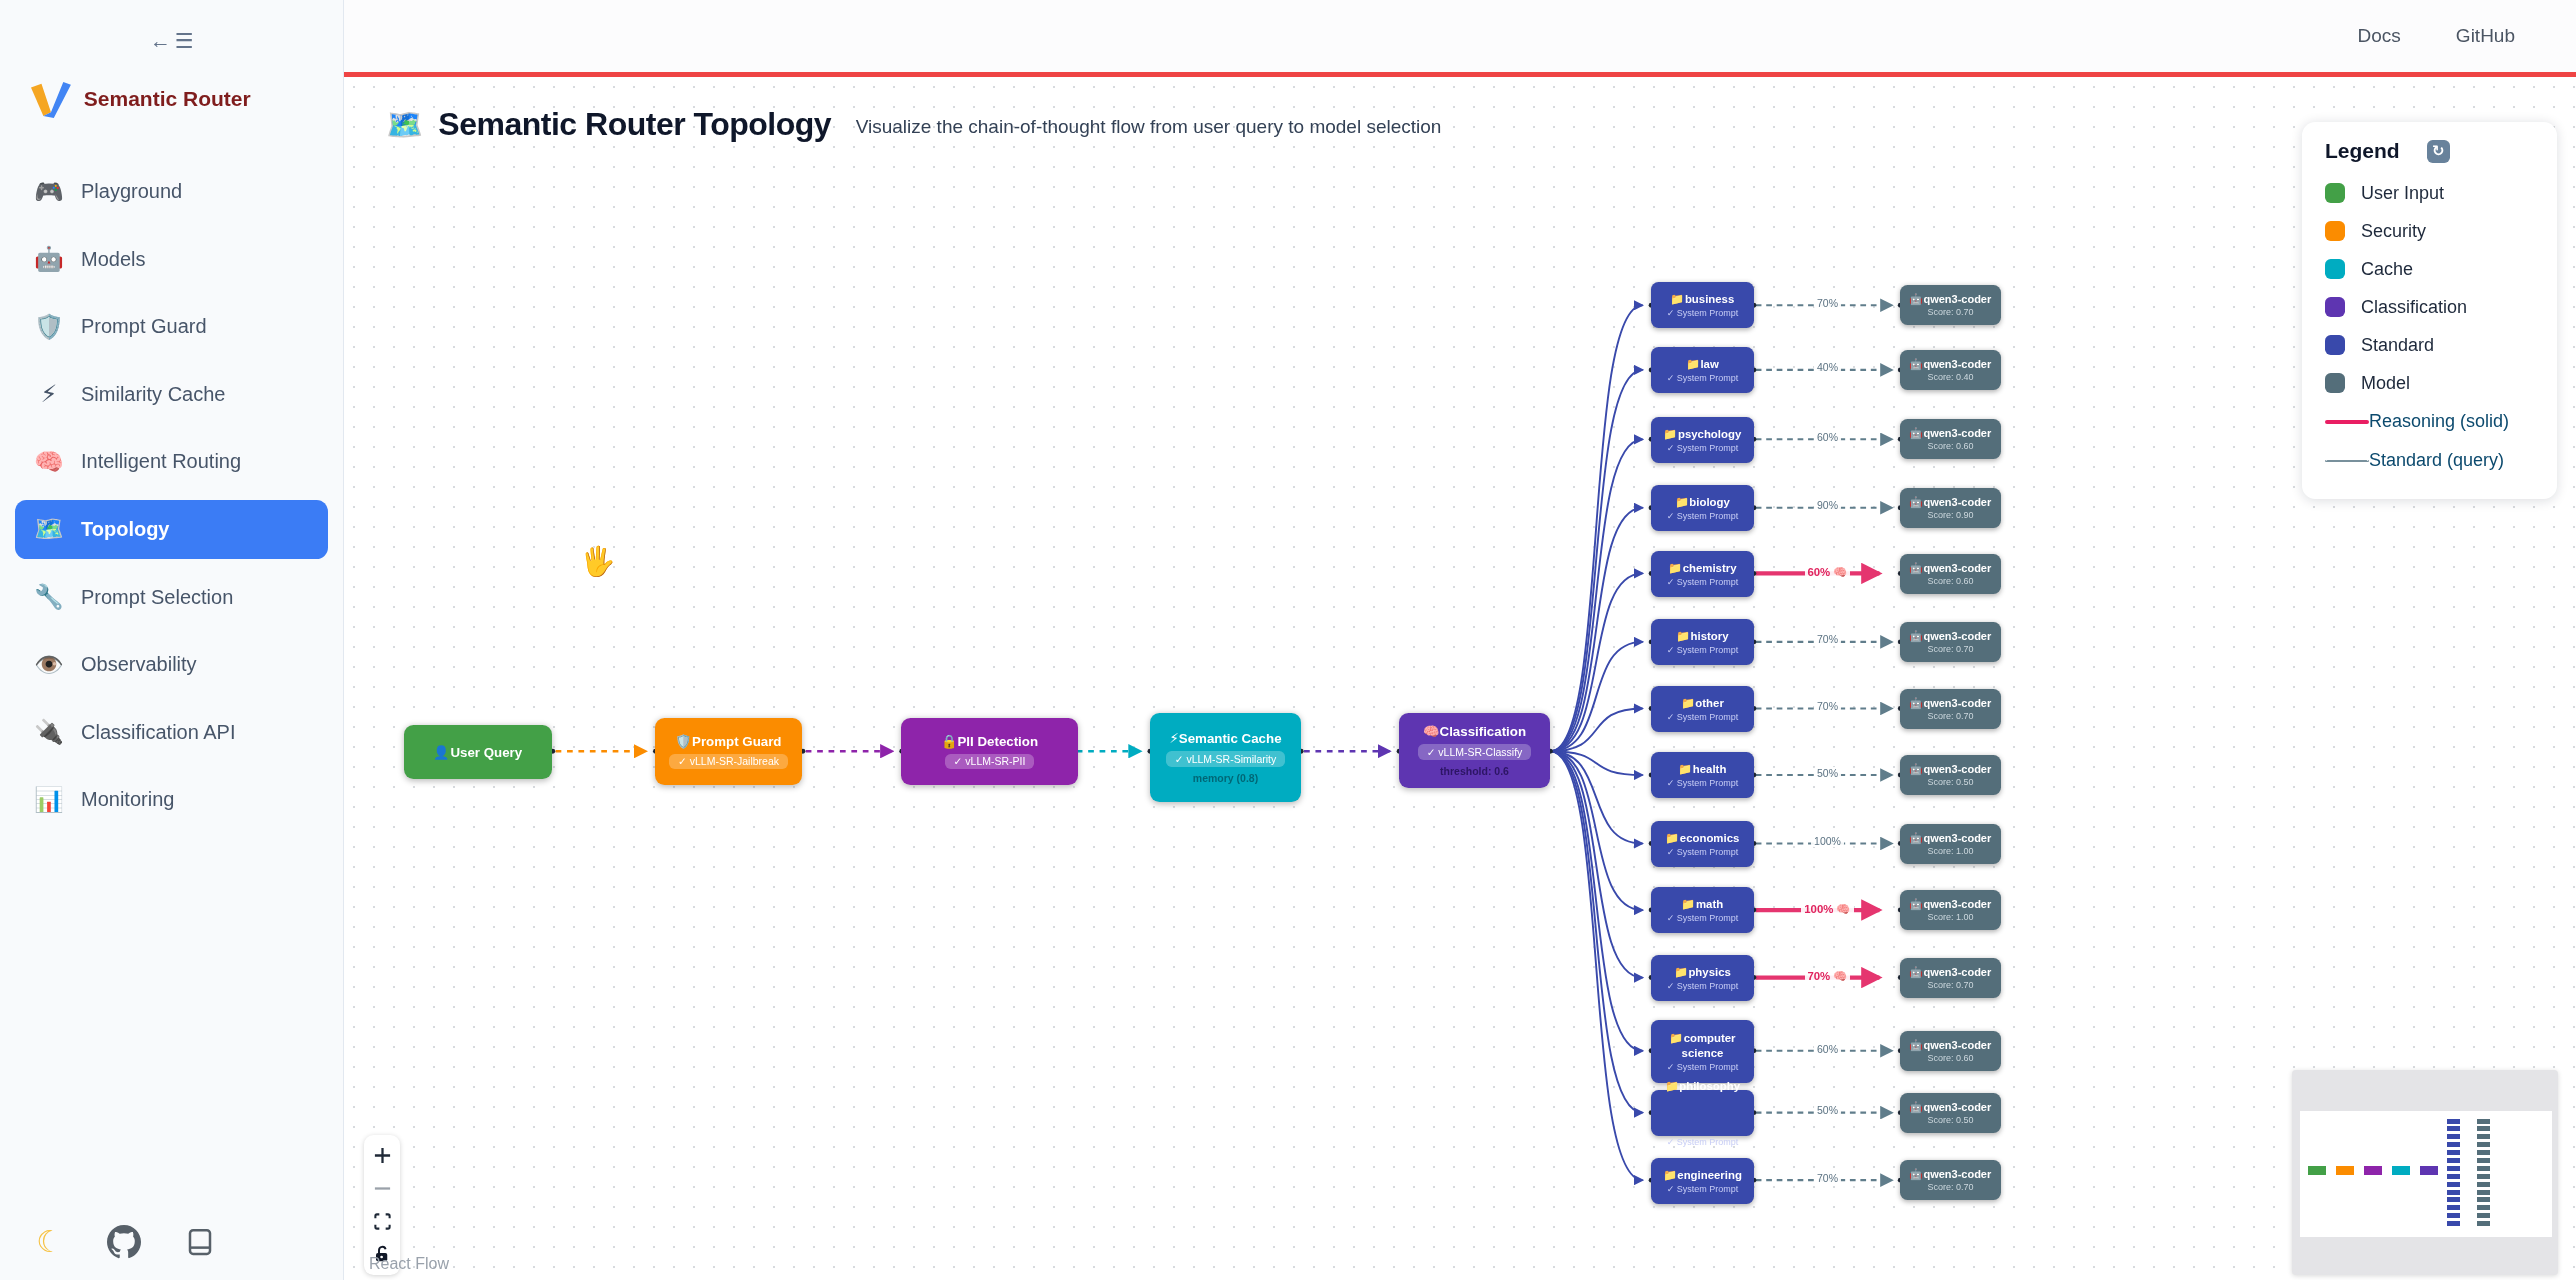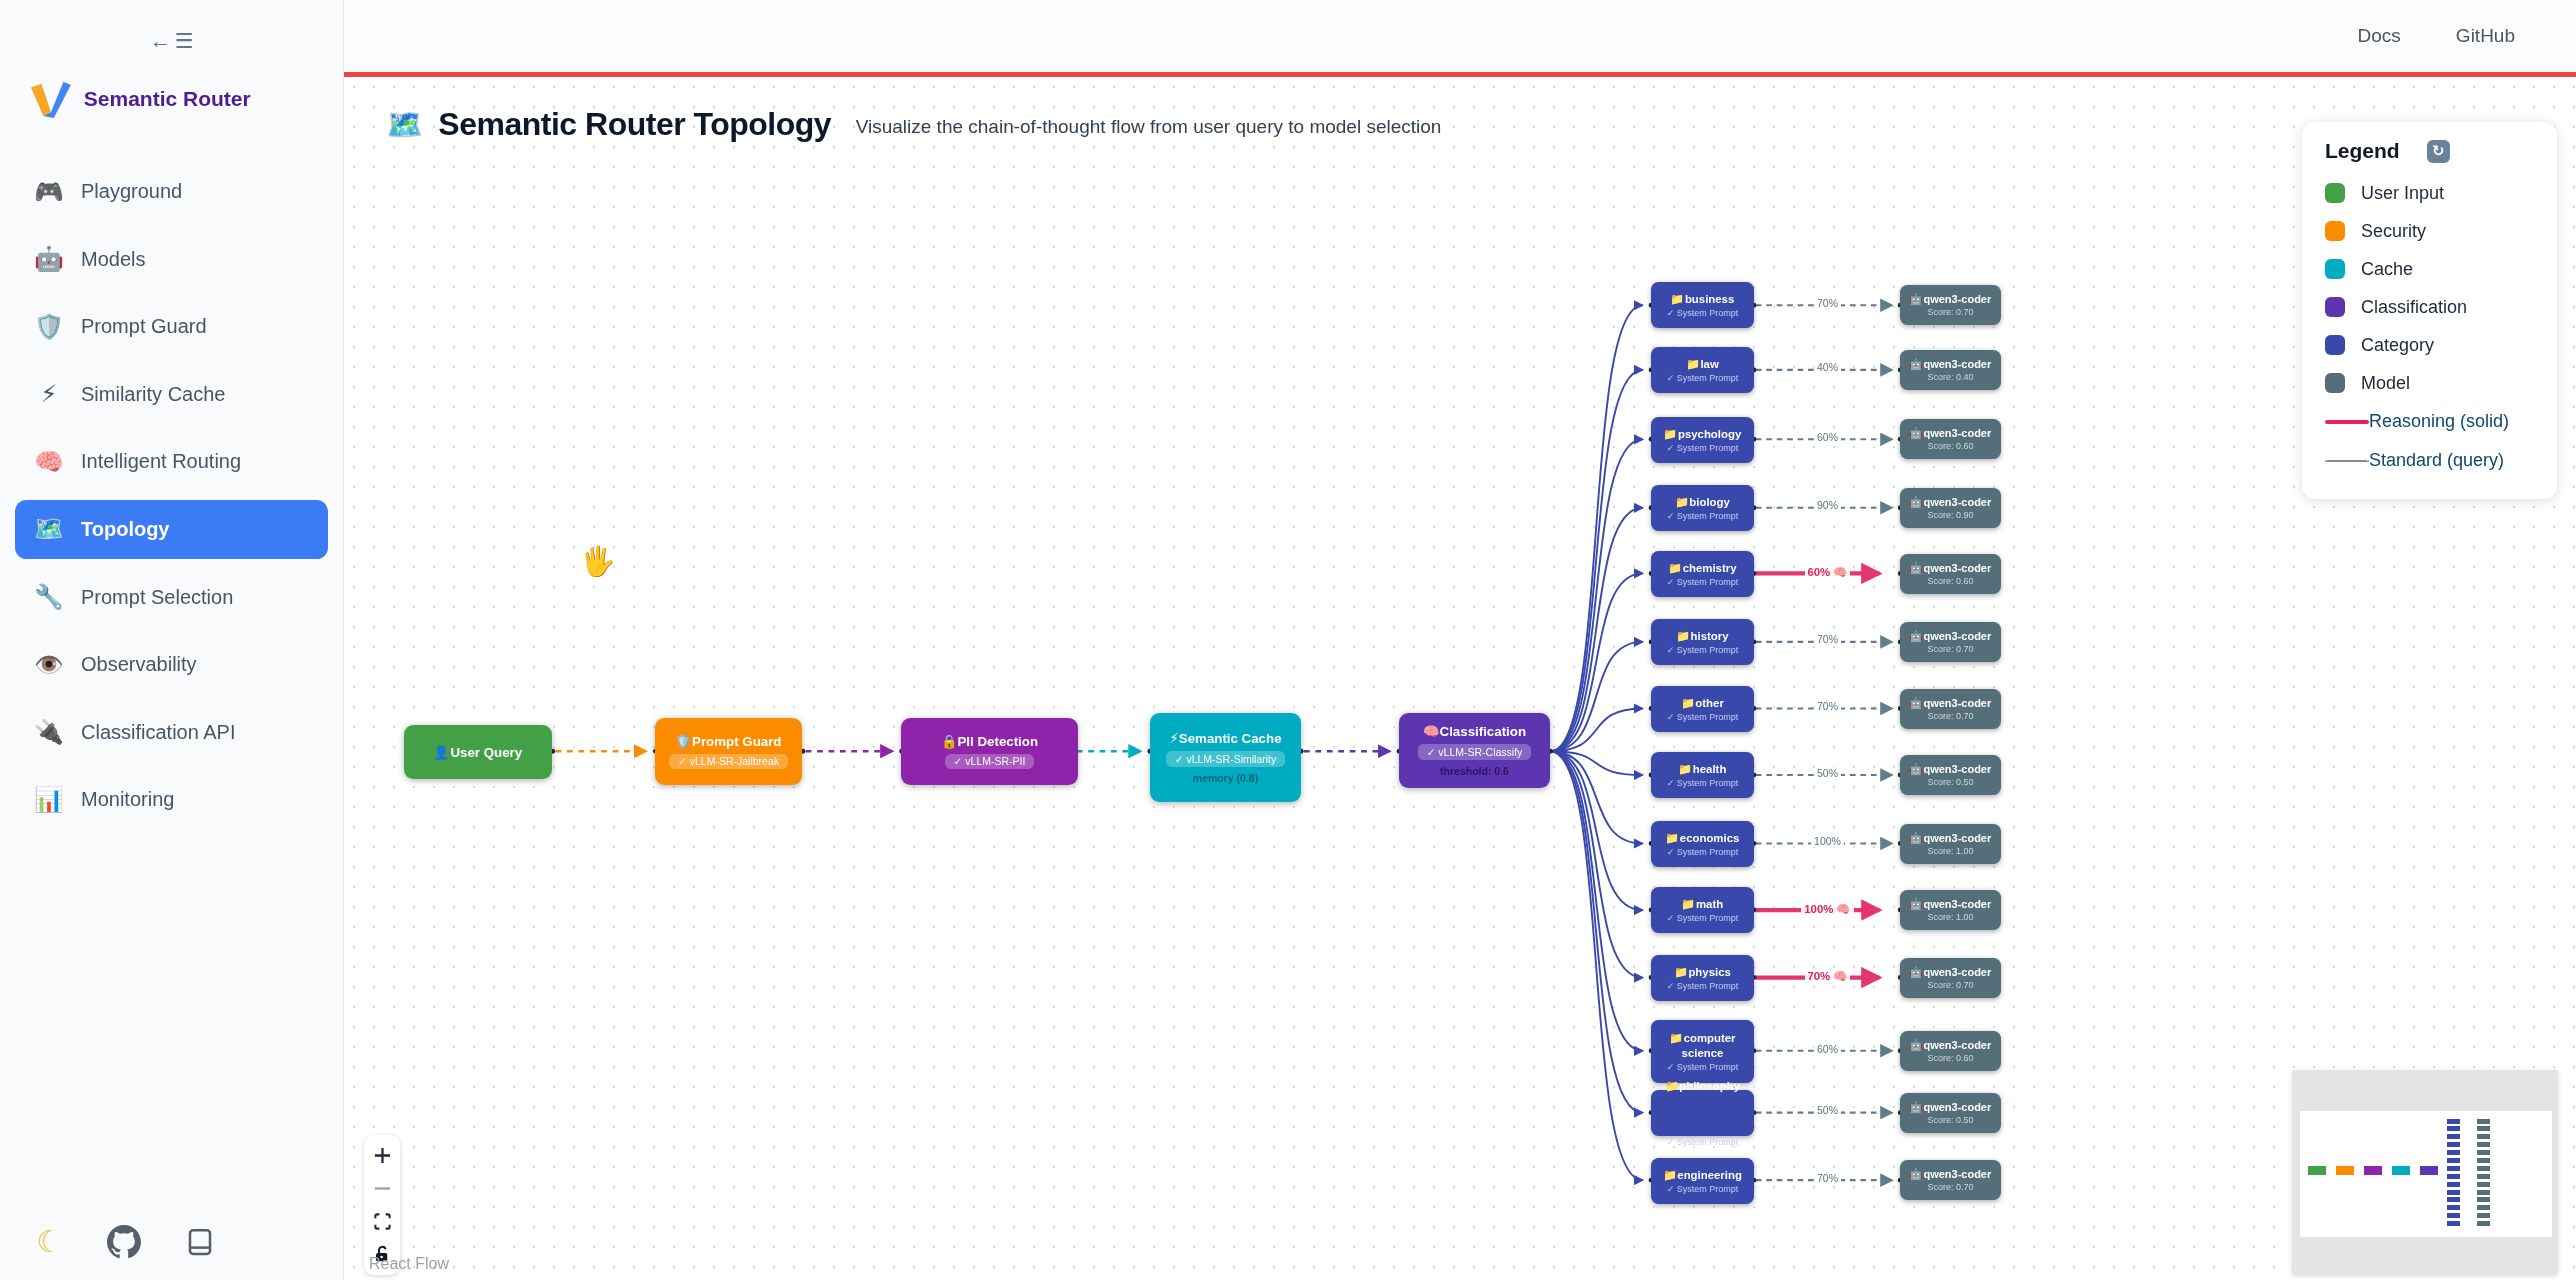--- a/index.html
+++ b/index.html
@@ -5,21 +5,21 @@
   html,body{margin:0;padding:0;}
   body{width:2576px;height:1280px;overflow:hidden;background:#fff;
        font-family:"Liberation Sans","DejaVu Sans",sans-serif;position:relative;}
 
   
   .sidebar{position:absolute;left:0;top:0;width:344px;height:1280px;background:#f8fafc;
            border-right:1px solid #e2e8f0;box-sizing:border-box;}
   .collapse-btn{position:absolute;top:28.5px;left:150px;font-size:21px;color:#64748b;
                 display:flex;gap:3.8px;align-items:center;cursor:pointer;}
   .logo-row{position:absolute;top:80px;left:28.5px;display:flex;align-items:center;gap:13.3px;}
-  .logo-text{font-size:21px;font-weight:700;color:#4c1d95;}
+  .logo-text{font-size:21px;font-weight:700;color:#7f1d1d;}
   .nav{position:absolute;top:162px;left:15px;right:15px;display:flex;flex-direction:column;gap:8.6px;}
   .nav-item{height:59px;display:flex;align-items:center;gap:17px;padding:0 19px;border-radius:11.4px;
             font-size:20px;color:#475569;cursor:pointer;}
   .nav-item .nav-icon{font-size:24px;width:30px;text-align:center;}
   .nav-item.active{background:#3b7cf5;color:#fff;font-weight:600;}
   .side-footer{position:absolute;bottom:21px;left:36px;display:flex;gap:44px;align-items:center;}
   .moon-glyph{font-size:30px;color:#f6c244;cursor:pointer;}
 
   
   .main{position:absolute;left:344px;top:0;width:2232px;height:1280px;}
@@ -292,21 +292,21 @@
           <div class="legend-item">
     <span class="legend-chip" style="background: rgb(0, 172, 193);"></span>
     <span>Cache</span>
   </div>
           <div class="legend-item">
     <span class="legend-chip" style="background: rgb(94, 53, 177);"></span>
     <span>Classification</span>
   </div>
           <div class="legend-item">
     <span class="legend-chip" style="background: rgb(57, 73, 171);"></span>
-    <span>Category</span>
+    <span>Standard</span>
   </div>
           <div class="legend-item">
     <span class="legend-chip" style="background: rgb(84, 110, 122);"></span>
     <span>Model</span>
   </div>
         </div>
       <div id="legend-lines">
           <div class="legend-line-item">
     <span class="legend-line" style="border-top: 4.8px solid rgb(233, 30, 99); border-radius: 2.9px;"></span>
     <span>Reasoning (solid)</span>

